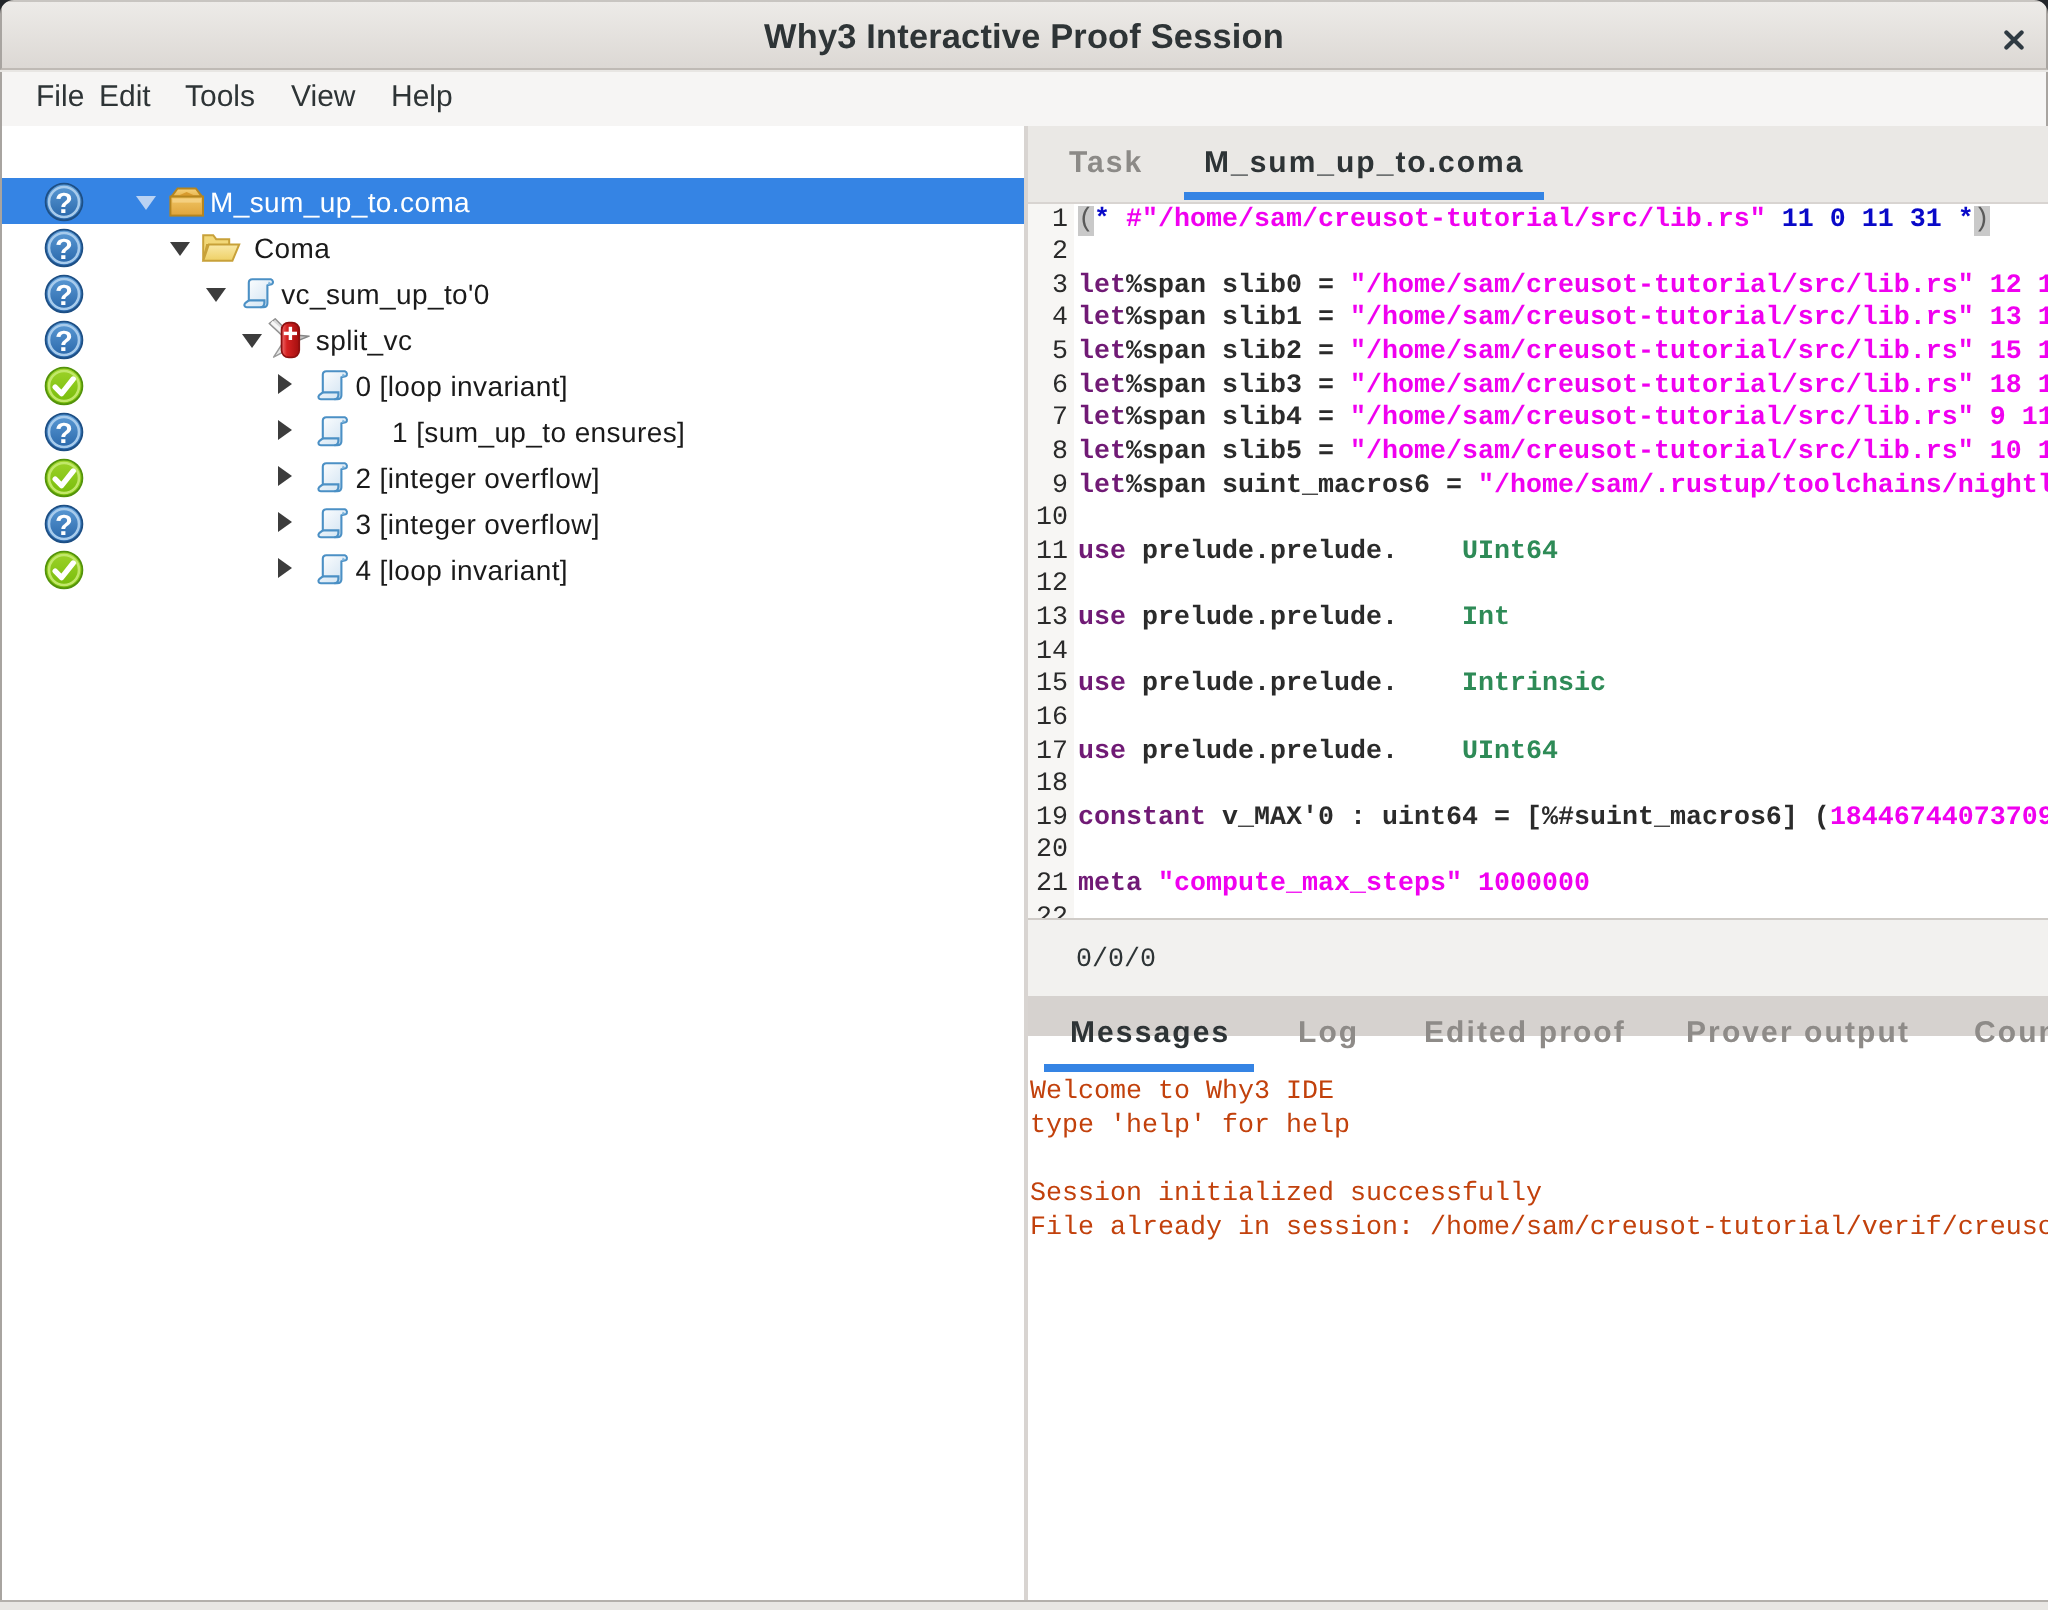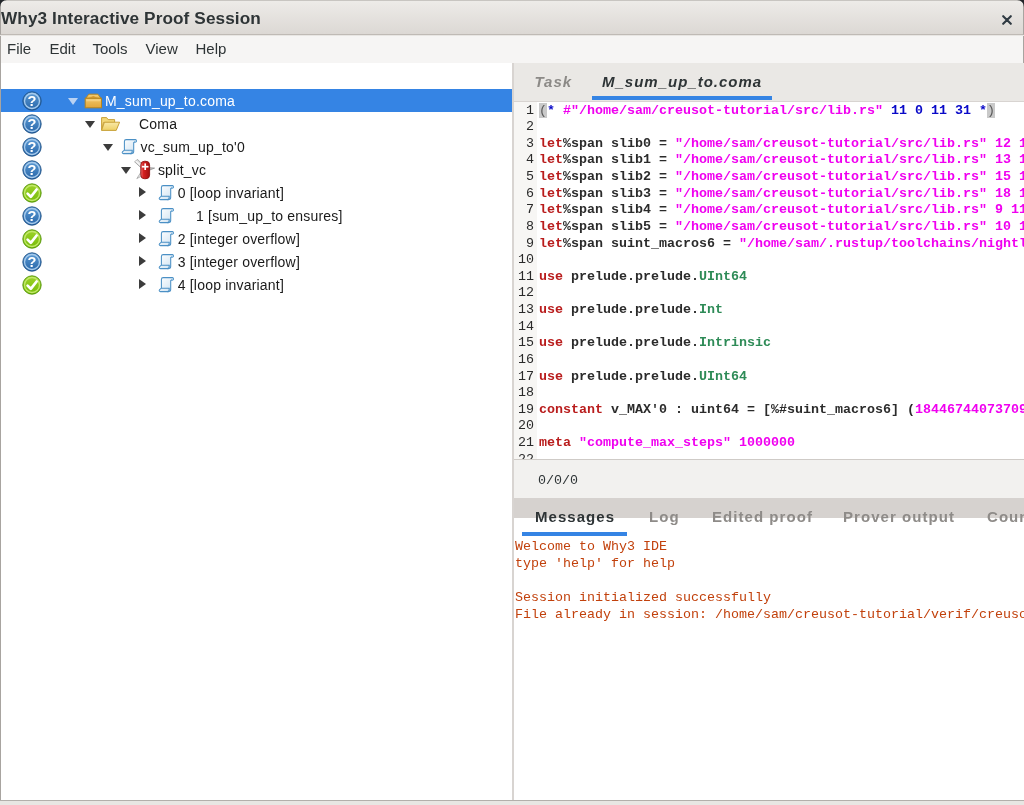--- a/index.html
+++ b/index.html
@@ -6,21 +6,21 @@
 html,body { width:1024px; height:805px; overflow:hidden; background:#e8e6e3; }
 body { font-family:"Liberation Sans", sans-serif; position:relative; }
 #titlebar {
   position:absolute; left:0; top:0; width:1024px; height:35px;
   background:linear-gradient(#edebe8,#dcd8d4);
   border-top:1px solid #c8c5c1;
   border-bottom:1px solid #bfbab5;
   border-left:1px solid #a8a4a0; border-right:1px solid #a8a4a0;
 }
 #title {
-  position:absolute; left:0; top:7px; width:100%; text-align:left;
+  position:absolute; left:0; top:7px; width:100%; text-align:center;
   font-size:17.2px; font-weight:bold; letter-spacing:0.1px; color:#2e3436;
 }
 #closex { position:absolute; left:1001px; top:13.5px; } #closex svg{display:block}
 #menubar {
   position:absolute; left:0; top:36px; width:1024px; height:27px;
   background:#f6f5f4; color:#2e3436; font-size:15px;
   border-left:1px solid #a8a4a0; border-right:1px solid #a8a4a0;
 }
 .mitem { position:absolute; top:4px; }
 #leftpanel { position:absolute; left:0; top:63px; width:511.5px; height:738px; background:#fff;
@@ -36,30 +36,30 @@
 .exp { position:absolute; top:9px; width:0; height:0; }
 .expdown { border-left:5.5px solid transparent; border-right:5.5px solid transparent; border-top:7px solid #3c3c3c; }
 .expdown.lt { border-top-color:#b9d2f3; }
 .expright { border-top:5.5px solid transparent; border-bottom:5.5px solid transparent; border-left:7px solid #3c3c3c; top:6px; }
 .ticon { position:absolute; top:3px; }
 .tlabel { position:absolute; top:3.5px; font-size:14px; letter-spacing:0.2px; color:#1a1a1a; white-space:pre; }
 .row.sel .tlabel { color:#fff; }
 #divider { position:absolute; left:511.5px; top:63px; width:2.5px; height:738px; background:#d8d4d1; }
 #rightpanel { position:absolute; left:514px; top:63px; width:510px; height:738px; background:#fff; }
 #srctabs { position:absolute; left:0; top:0; width:510px; height:39px; background:#eae8e5; border-bottom:1px solid #d8d4d1;}
-.stab { position:absolute; top:10px; font-size:15px; font-weight:bold; letter-spacing:1.0px;font-style:italic; }
+.stab { position:absolute; top:10px; font-size:15px; font-weight:bold; letter-spacing:1.0px; }
 #srcunderline { position:absolute; left:78px; top:33px; width:180px; height:4px; background:#3584e4; }
 #codewrap { position:absolute; left:0; top:39px; width:510px; height:380px; background:#fff; overflow:hidden;
   font-family:"Liberation Mono", monospace; font-size:13.33px; font-weight:bold; line-height:16.62px; }
 #gutter { position:absolute; left:4px; top:0.5px; width:16px; text-align:right; color:#2a2a2a; font-weight:normal; white-space:pre; }
 #codelines { position:absolute; left:25px; top:0.5px; white-space:pre; color:#2b2b2b; }
-.kw { color:#b91c1c;font-family:Liberation Mono, monospace; }
+.kw { color:#701a75;font-family:Liberation Mono, monospace; }
 .str { color:#f000f0; }
 .num { color:#0909c8; }
-.typ { color:#2e8b57; }
+.typ { color:#2e8b57;margin-left:32px; }
 .pgrey { background:#c9c9c9; color:#5a5a5a; font-weight:normal; }
 #cmdbar { position:absolute; left:0; top:396px; width:510px; height:39px; background:#f2f1ef; border-top:1px solid #cfcbc7; }
 #cmdcount { position:absolute; left:24px; top:12.5px; font-family:"Liberation Mono",monospace; font-size:13.33px; color:#2e3436; }
 #cmdentry { position:absolute; left:101px; top:0px; width:409px; height:39px; background:#fff; border-left:1px solid #d5d0cb; }
 #cmdph { position:absolute; left:5.5px; top:12.5px; font-family:"Liberation Mono",monospace; font-size:13.33px; color:#8c8a87; }
 #msgtabs { position:absolute; left:0; top:435px; width:510px; height:20px; background:#d6d2cf; }
 .mtab { position:absolute; top:10px; font-size:15px; font-weight:bold; letter-spacing:1.05px; color:#8e8b88; }
 .mtab.on { color:#2e3436; }
 #msgunderline { position:absolute; left:8px; top:34px; width:105px; height:4px; background:#3584e4; }
 #msgs { position:absolute; left:1px; top:473px; width:510px; height:264px; background:#fff;
@@ -77,21 +77,21 @@
   </svg>
 <div id="titlebar">
     <div id="title">Why3 Interactive Proof Session</div>
     <div id="closex">
       <svg width="10" height="10" viewBox="0 0 10 10">
         <path d="M1.2 1.2 L8.8 8.8 M8.8 1.2 L1.2 8.8" stroke="#2f3a42" stroke-width="2.1" stroke-linecap="round"></path>
       </svg>
     </div>
   </div>
 <div id="menubar">
-  <span class="mitem" style="left:6px">File</span>
+  <span class="mitem" style="left:17px">File</span>
   <span class="mitem" style="left:48.5px">Edit</span>
   <span class="mitem" style="left:91.5px">Tools</span>
   <span class="mitem" style="left:144.5px">View</span>
   <span class="mitem" style="left:194.5px">Help</span>
 </div>
 <div id="leftpanel">
   <div id="tree">
       <div class="row sel" style="top:0px">
         <span class="stat"><svg width="20" height="20" viewBox="0 0 20 20">
             <defs>
@@ -139,21 +139,21 @@
         <span class="ticon" style="left:99.3px;top:2.5px"><svg width="21" height="17" viewBox="0 0 21 17">
             <defs>
               <linearGradient id="fg1" x1="0" y1="0" x2="0" y2="1">
                 <stop offset="0" stop-color="#f9e9a8"></stop>
                 <stop offset="1" stop-color="#eed065"></stop>
               </linearGradient>
             </defs>
             <path d="M1.6 15.2 L1.6 2.6 L6.6 2.6 L8.1 4.6 L14.6 4.6 L14.6 7.5 L3.5 7.5 Z" fill="#f2d879" stroke="#c8a139" stroke-width="1"></path>
             <path d="M4.4 7.2 L19.6 7.2 L16.2 15.4 L1.6 15.4 Z" fill="url(#fg1)" stroke="#c8a139" stroke-width="1"></path>
           </svg></span>
-        <span class="tlabel" style="left:138px">Coma</span>
+        <span class="tlabel" style="left:126px">Coma</span>
       </div>
       <div class="row " style="top:46px">
         <span class="stat"><svg width="20" height="20" viewBox="0 0 20 20">
             <defs>
               <linearGradient id="qg" x1="0" y1="0" x2="0" y2="1">
                 <stop offset="0" stop-color="#5d9cd6"></stop>
                 <stop offset="1" stop-color="#2765a8"></stop>
               </linearGradient>
             </defs>
             <circle cx="10" cy="10" r="9.2" fill="url(#qg)" stroke="#1d4f85" stroke-width="0.9"></circle>

